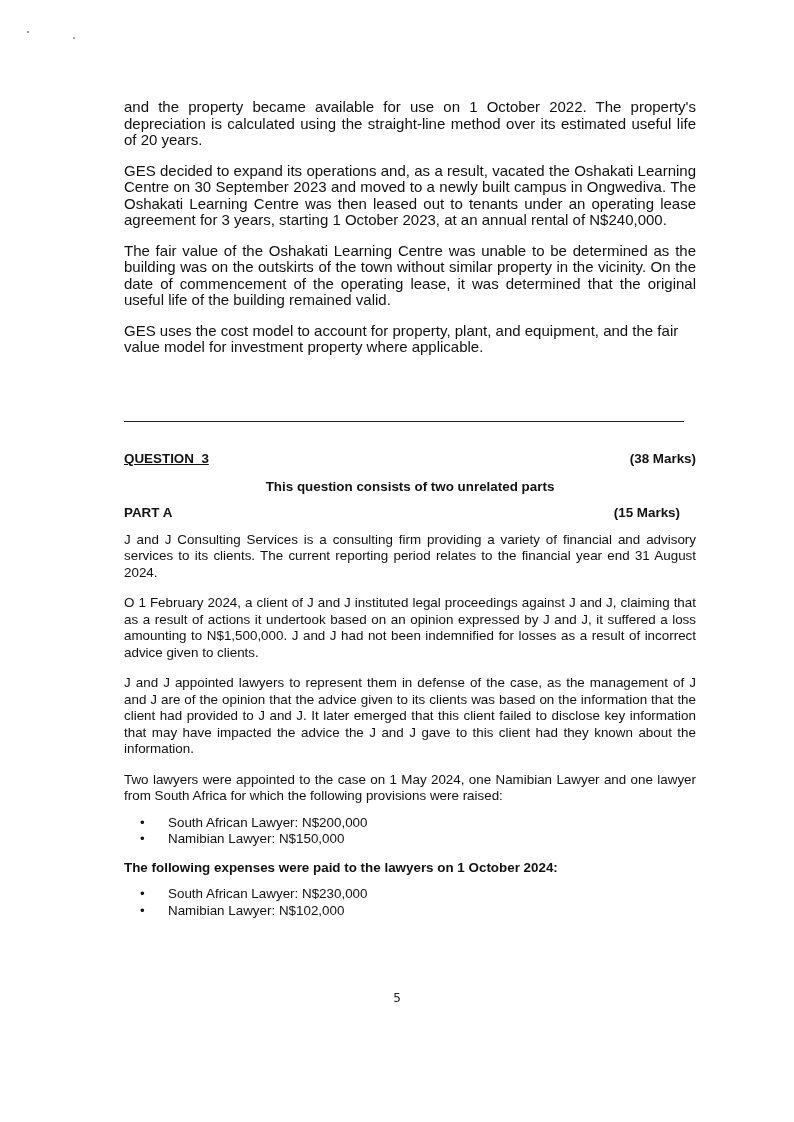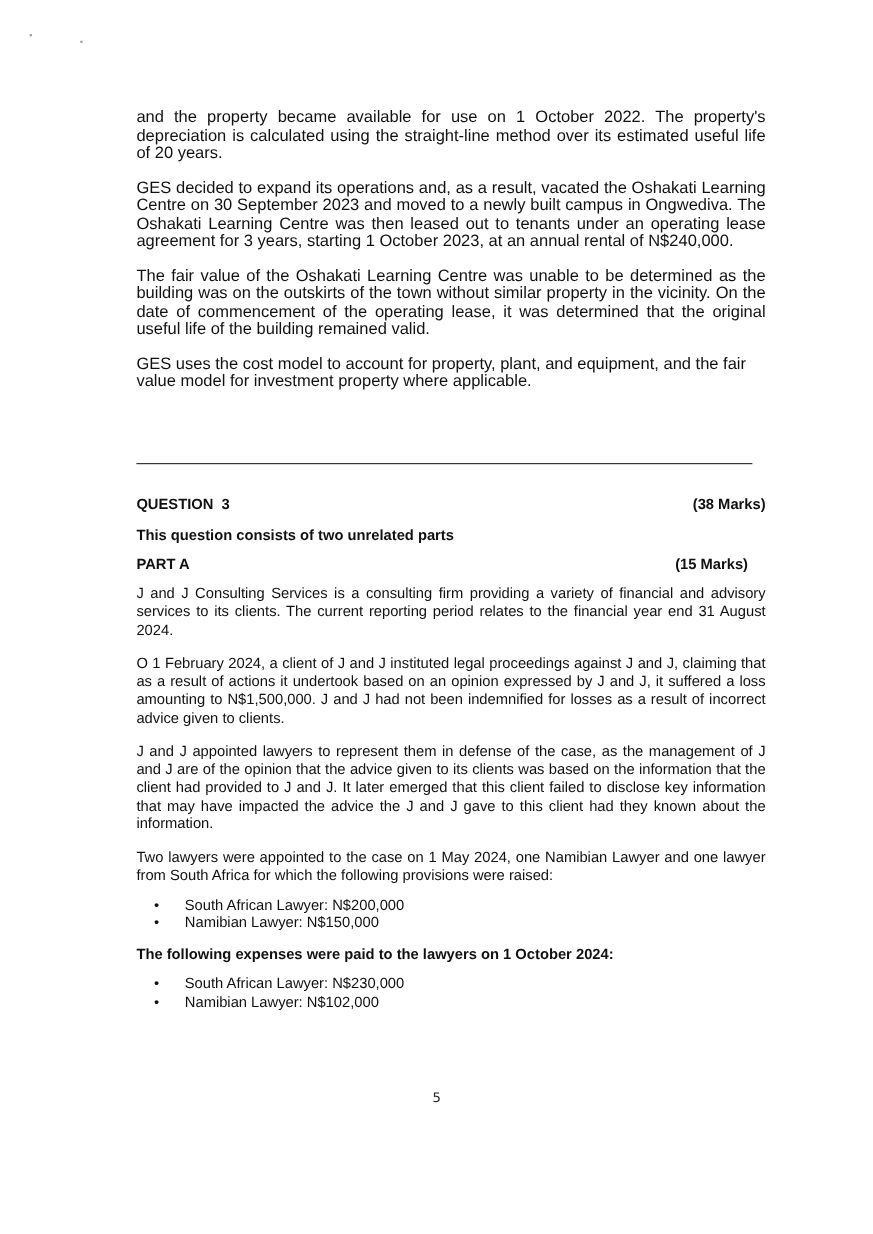--- a/index.html
+++ b/index.html
@@ -4,22 +4,22 @@
 <style>
   html, body { margin: 0; padding: 0; background: #ffffff; }
   body { width: 794px; height: 1122px; position: relative; overflow: hidden;
          font-family: "Liberation Sans", sans-serif; color: #111; }
   .page { position: absolute; left: 124px; top: 99px; width: 572px; font-size: 15px; line-height: 16.5px; }
   .para { margin: 0 0 14px 0; text-align: justify; }
   .para.left { text-align: left; }
   .rule { position: absolute; left: 124px; top: 421px; width: 560px; height: 0; border-top: 1.6px solid #222; }
   .qblock { position: absolute; left: 124px; top: 451px; width: 572px; font-size: 13.4px; line-height: 16.5px; }
   .row { display: flex; justify-content: space-between; font-weight: bold; }
-  .qtitle { }
-  .sub { font-weight: bold; margin: 11px 0 10px 0; }
+  .qtitle { text-decoration: underline; }
+  .sub { font-weight: bold; margin: 11px 0 10px 0; text-align: center; }
   .parthead { margin: 0 16px 10px 0; }
   ul.bul { margin: 0 0 12px 0; padding-left: 44px; list-style: none; }
   ul.bul li { position: relative; margin: 0; }
   ul.bul li::before { content: "•"; position: absolute; left: -28px; }
   .pagenum { position: absolute; left: 0; width: 794px; top: 991px; text-align: center;
              font-family: "DejaVu Sans", sans-serif; font-size: 12px; color: #222; }
   .speck { position: absolute; width: 2px; height: 2px; background: #999; }
 </style>
 </head>
 <body>

